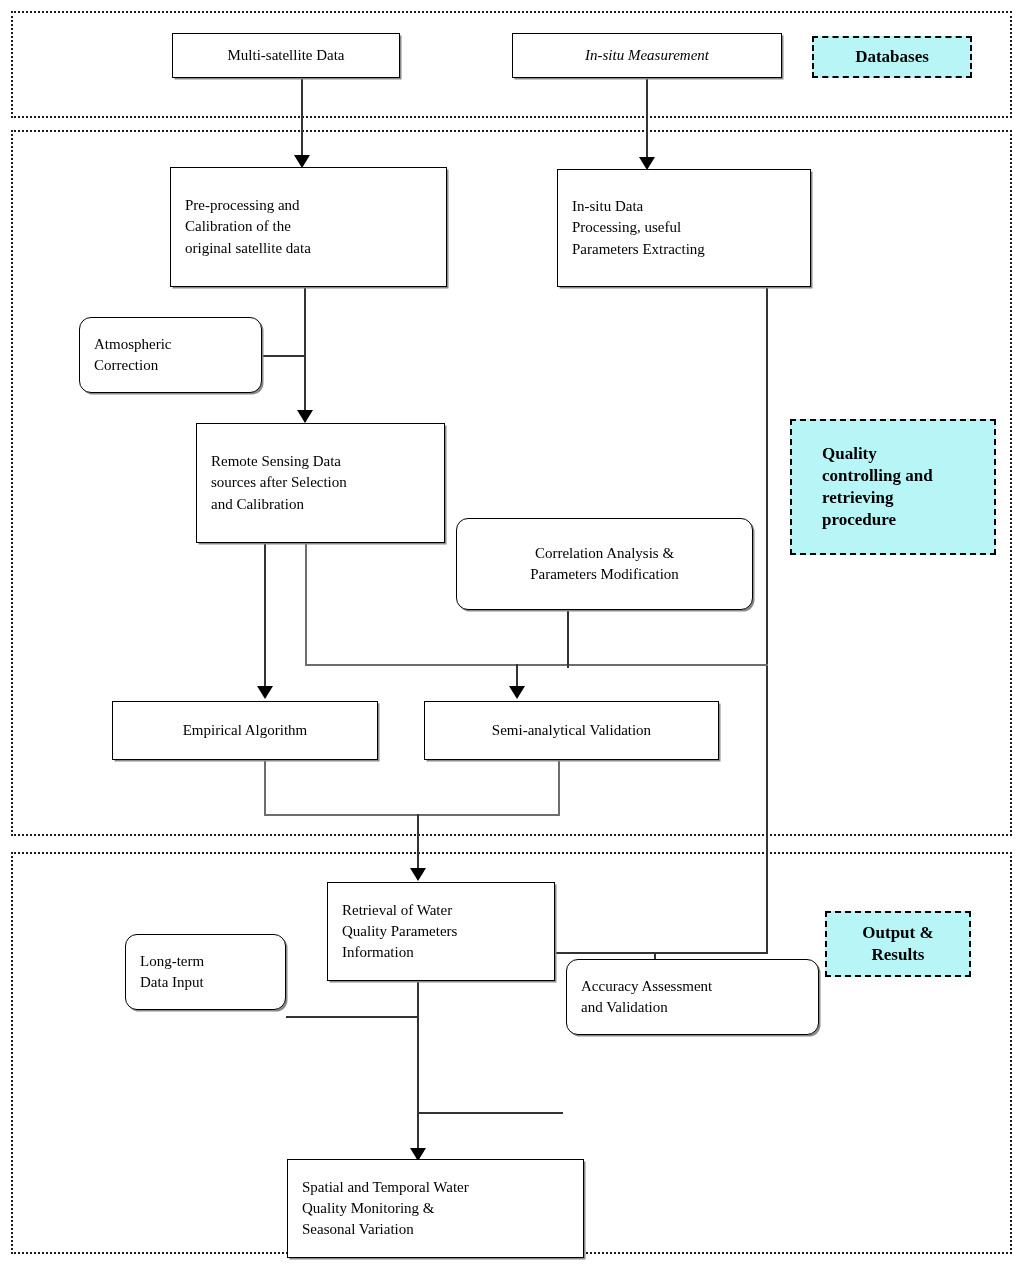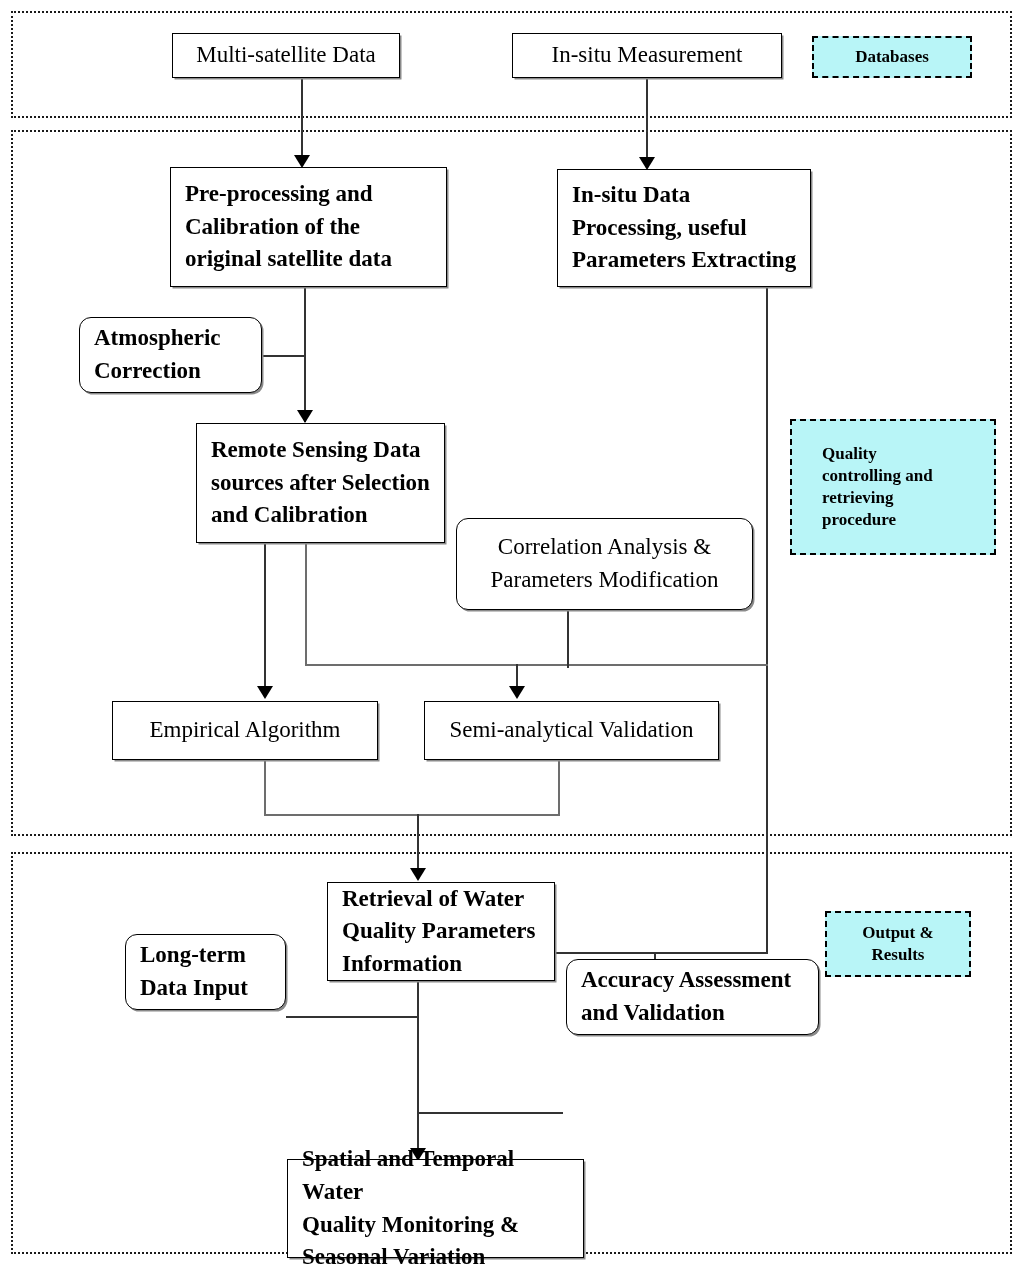--- a/index.html
+++ b/index.html
@@ -28,21 +28,21 @@
     background: transparent;
   }
 
   
   .node {
     position: absolute;
     box-sizing: border-box;
     background: #ffffff;
     display: flex;
     align-items: center;
-    font-size: 23px;
+    font-size: 15px;
     line-height: 1.42;
     color: #000;
   }
   .node .txt {
     display: block;
     width: 100%;
     white-space: pre-line;
   }
 
   
@@ -50,21 +50,21 @@
     border: 1.6px solid #000000;
     box-shadow: 2px 2px 0 -0.5px #8a8a8a;
   }
   
   .round {
     border: 1.6px solid #000000;
     border-radius: 12px;
     box-shadow: 2px 2px 0 -0.5px #8a8a8a;
   }
 
-  .pad-l  { padding-left: 14px;  padding-right: 8px; font-weight: bold; }
+  .pad-l  { padding-left: 14px;  padding-right: 8px; }
   .pad-c  { padding-left: 10px;  padding-right: 10px; text-align: center; }
 
   
   .tag {
     position: absolute;
     box-sizing: border-box;
     background: #b8f5f7;
     border: 2.2px dashed #000000;
     display: flex;
     align-items: center;
@@ -159,21 +159,21 @@
 
   <div class="tag" style="left:825px; top:911px; width:146px; height:66px;">
     <span class="txt">Output &amp;
 Results</span>
   </div>
 
   <div class="node rect pad-c" style="left:172px; top:33px; width:228px; height:45px;">
     <span class="txt">Multi-satellite Data</span>
   </div>
 
-  <div class="node rect pad-c" style="left:512px; top:33px; width:270px; height:45px;">
+  <div class="node rect pad-c" style="left:512px; top:33px; width:270px; height:45px;font-style:italic;">
     <span class="txt">In-situ Measurement</span>
   </div>
 
   <div class="node rect pad-l" style="left:170px; top:167px; width:277px; height:120px;">
     <span class="txt">Pre-processing and
 Calibration of the
 original satellite data</span>
   </div>
 
   <div class="node rect pad-l" style="left:557px; top:169px; width:254px; height:118px;">

